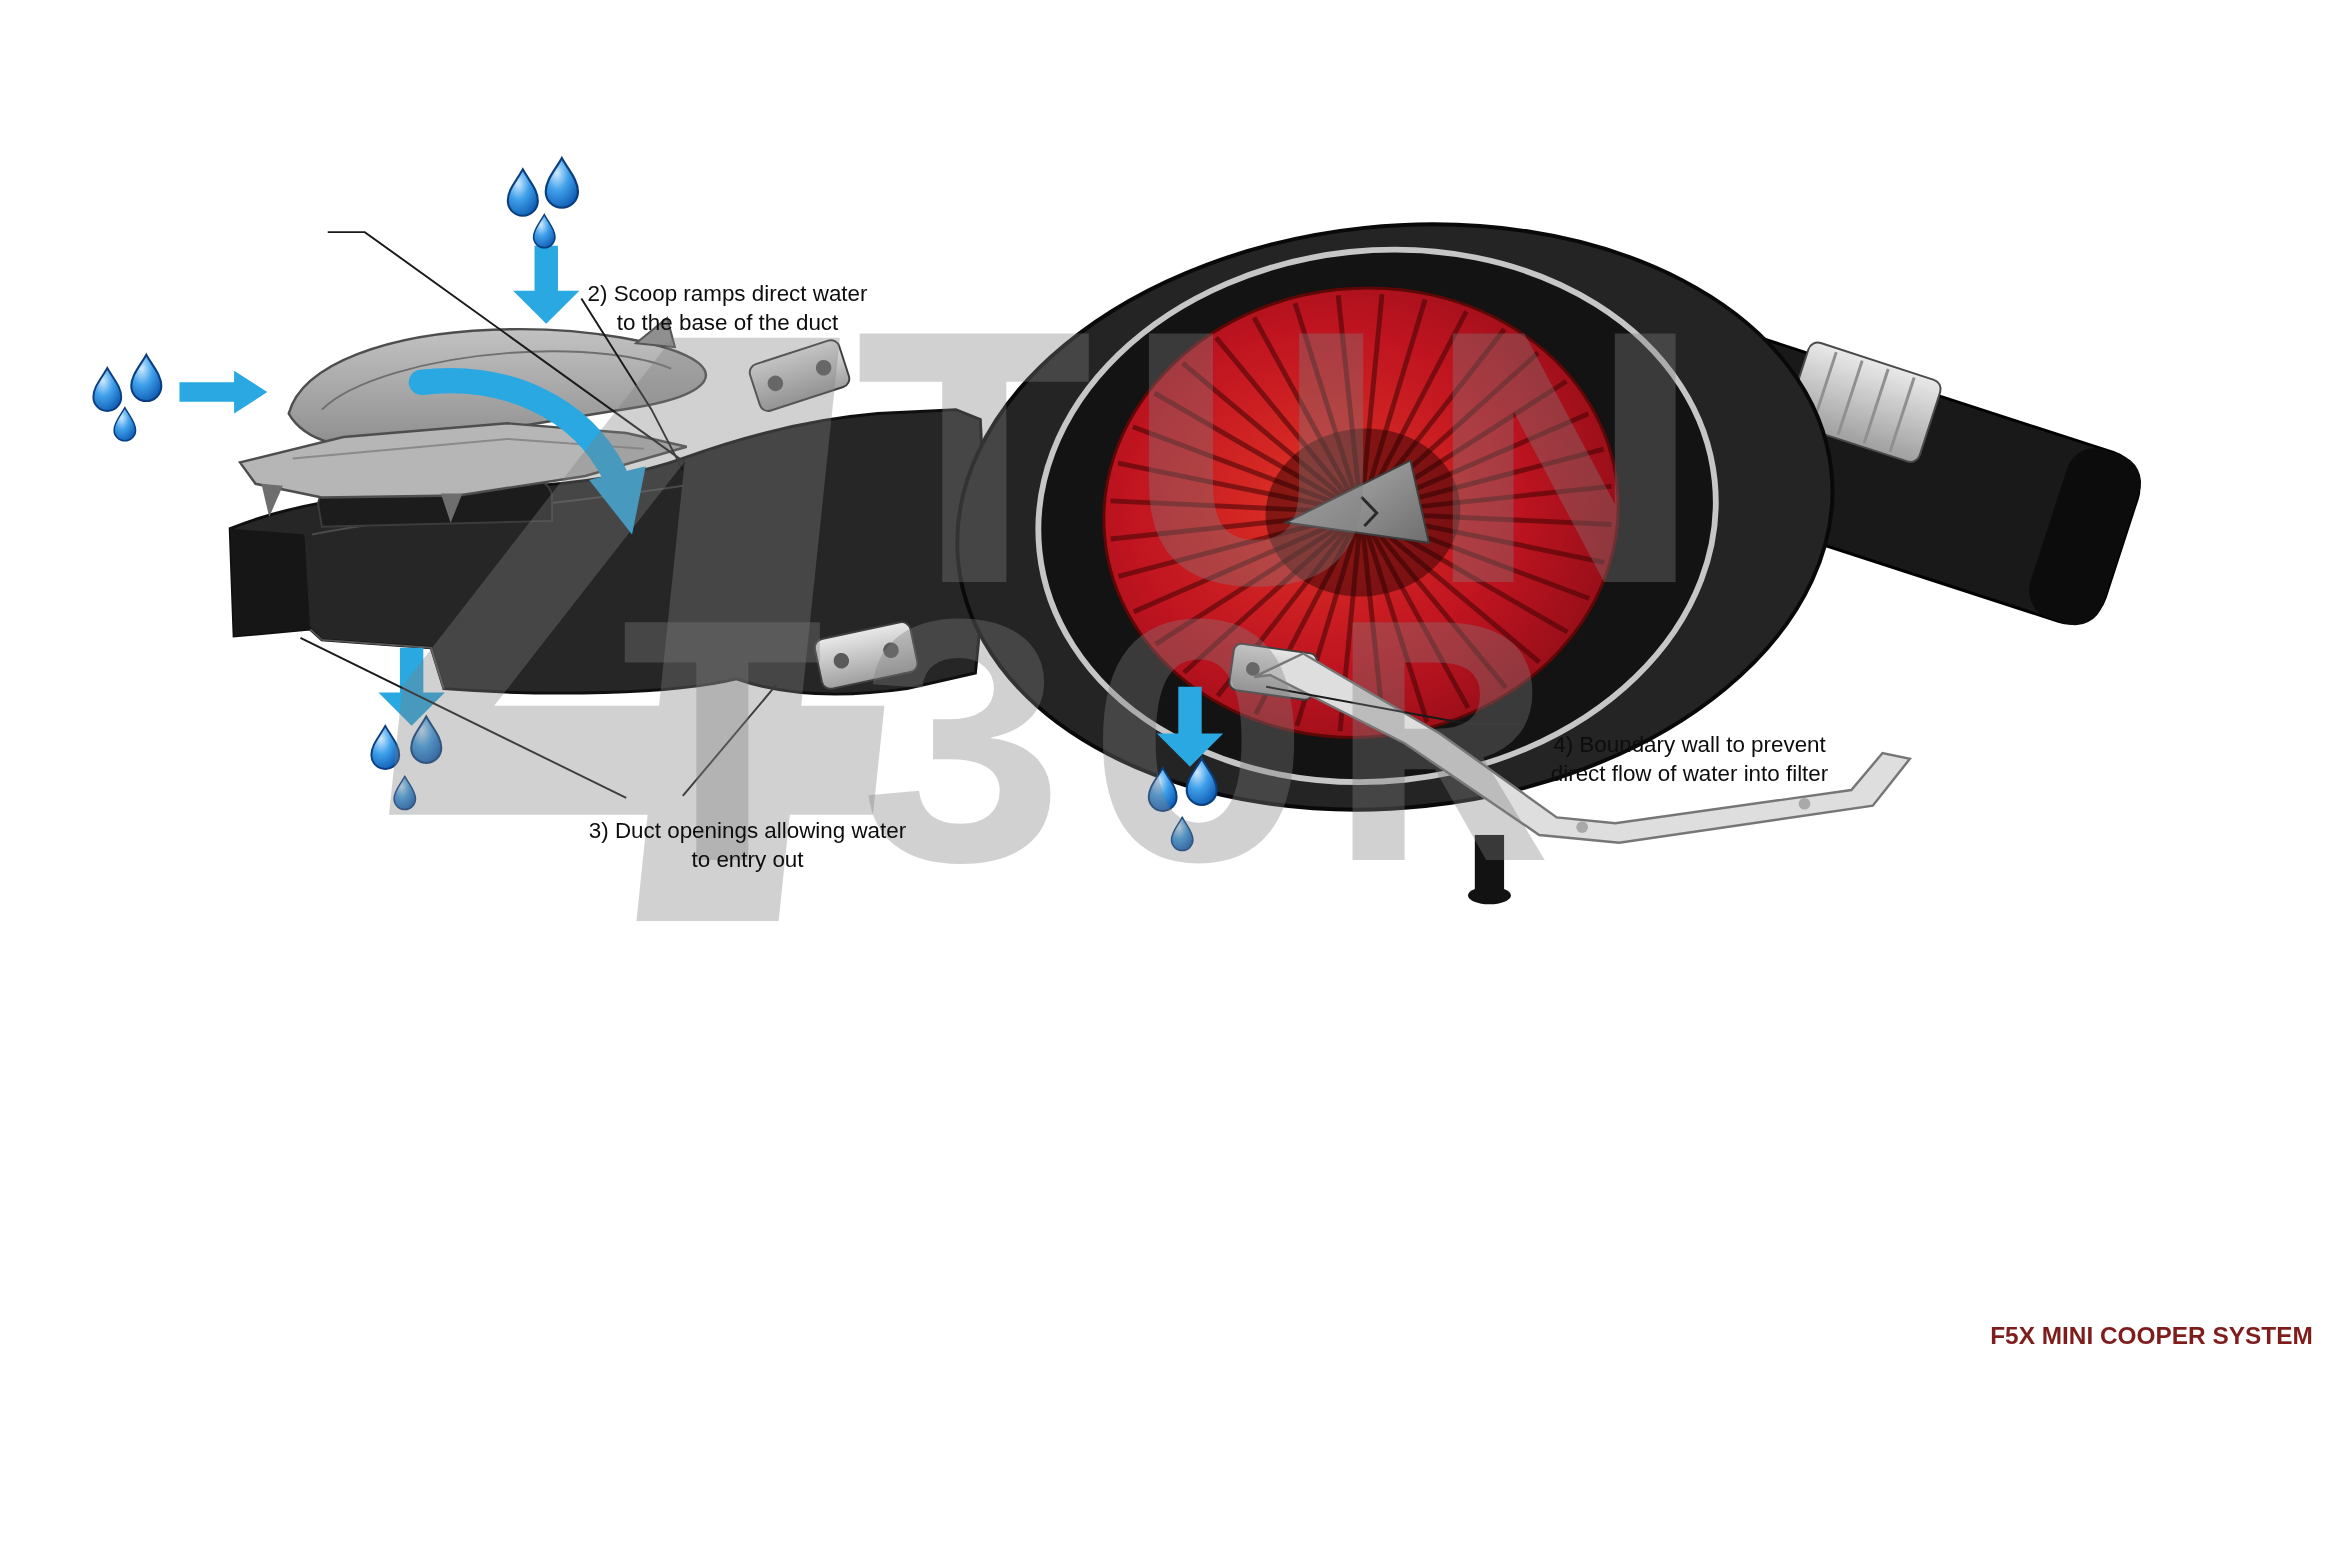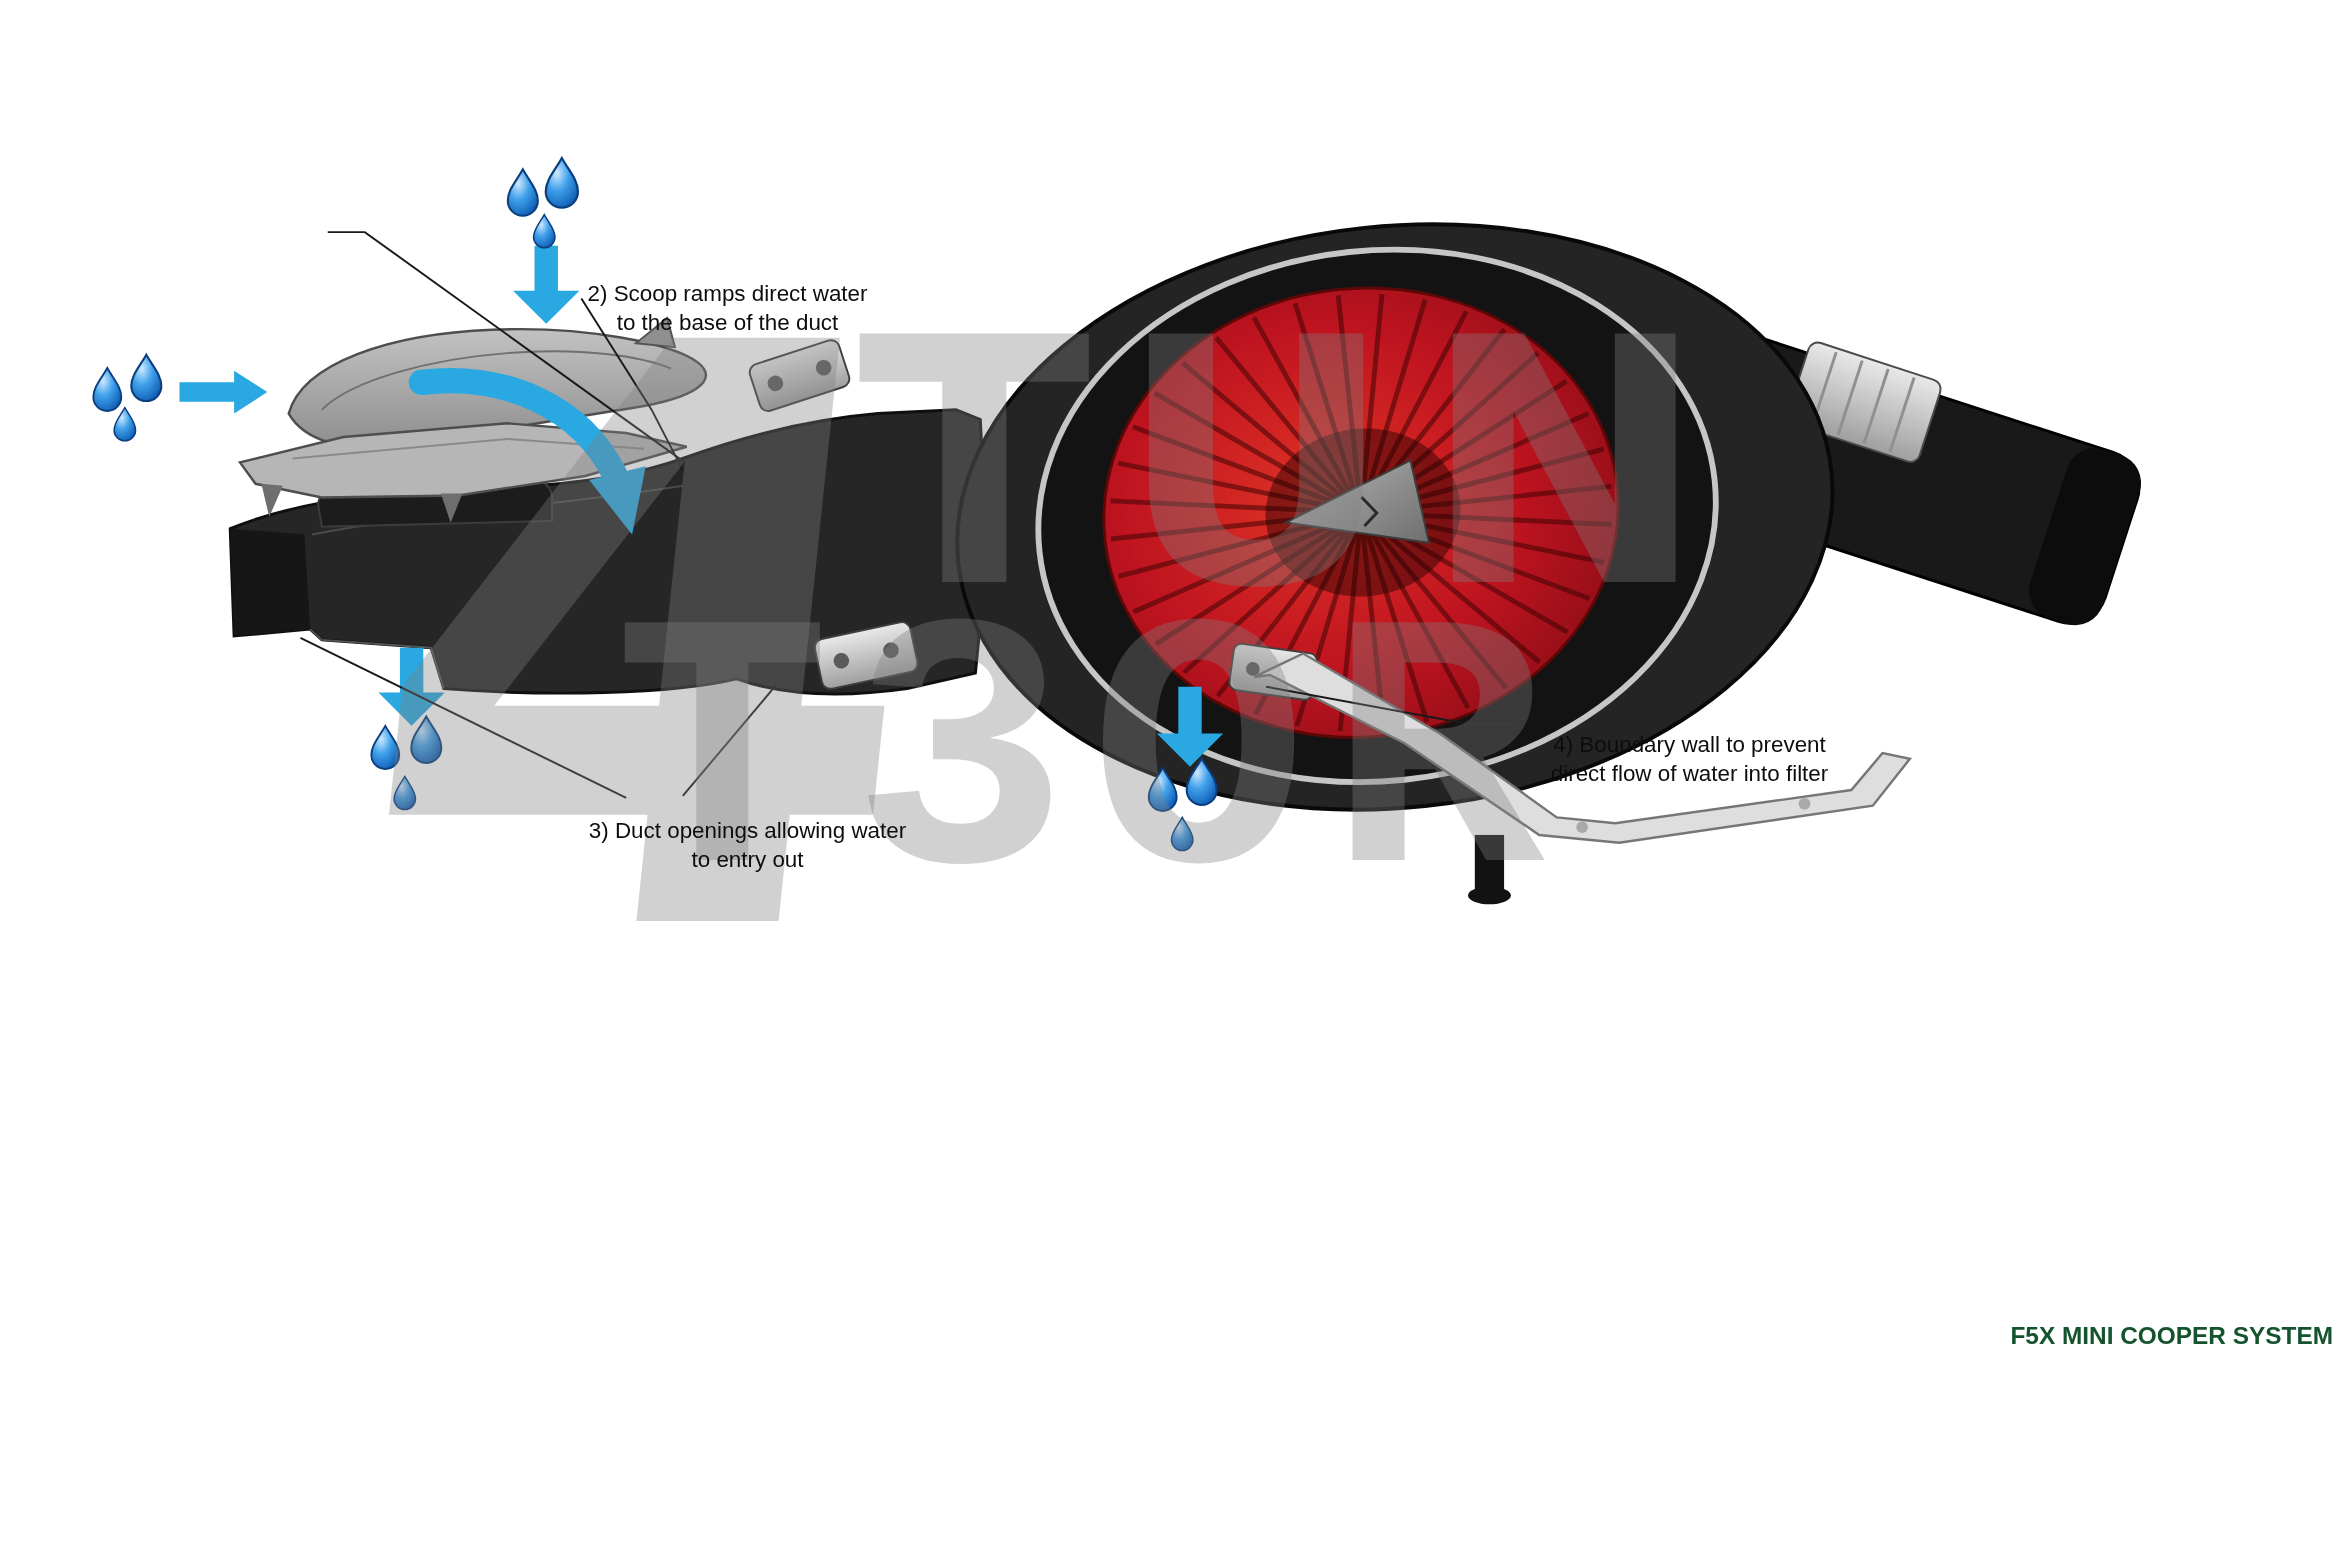--- a/index.html
+++ b/index.html
@@ -9,22 +9,22 @@
   .watermark{position:absolute;inset:0;z-index:2;pointer-events:none;
              color:rgba(128,128,128,.36);font-weight:800;font-family:"DejaVu Sans",sans-serif;}
   .wm-4{position:absolute;left:371px;top:244px;font-size:800px;line-height:1;transform:skewX(-6deg);}
   .wm-l1{position:absolute;left:858px;top:293px;font-size:341px;letter-spacing:27px;line-height:1;}
   .wm-l2{position:absolute;left:614px;top:583px;font-size:361px;letter-spacing:21.5px;line-height:1;font-family:Liberation Mono, monospace;}
   .note{position:absolute;z-index:3;font-size:22.4px;line-height:1.3;color:#0d0d0d;text-align:center;}
   #note1{left:9.8px;top:191px;width:332px;}
   #note2{left:581px;top:279px;width:293px;}
   #note3{left:577px;top:816px;width:341px;}
   #note4{left:1514px;top:702px;width:351px;margin-top:28px;}
-  .caption{position:absolute;z-index:3;left:1970px;top:1322px;width:363px;text-align:right;
-           font-size:24.4px;font-weight:bold;color:#14532d;}
+  .caption{position:absolute;z-index:3;left:1970px;top:1322px;width:363px;text-align:center;
+           font-size:24.4px;font-weight:bold;color:#7f1d1d;}
   #pleats line{stroke:rgba(64,3,3,.55);stroke-width:5px;}
   .leader{stroke:#1a1a1a;stroke-width:2;fill:none;}
 </style>
 </head>
 <body>
 
 <div class="stage">
 
   <svg class="art" viewBox="0 0 2400 1600">
     <defs>

